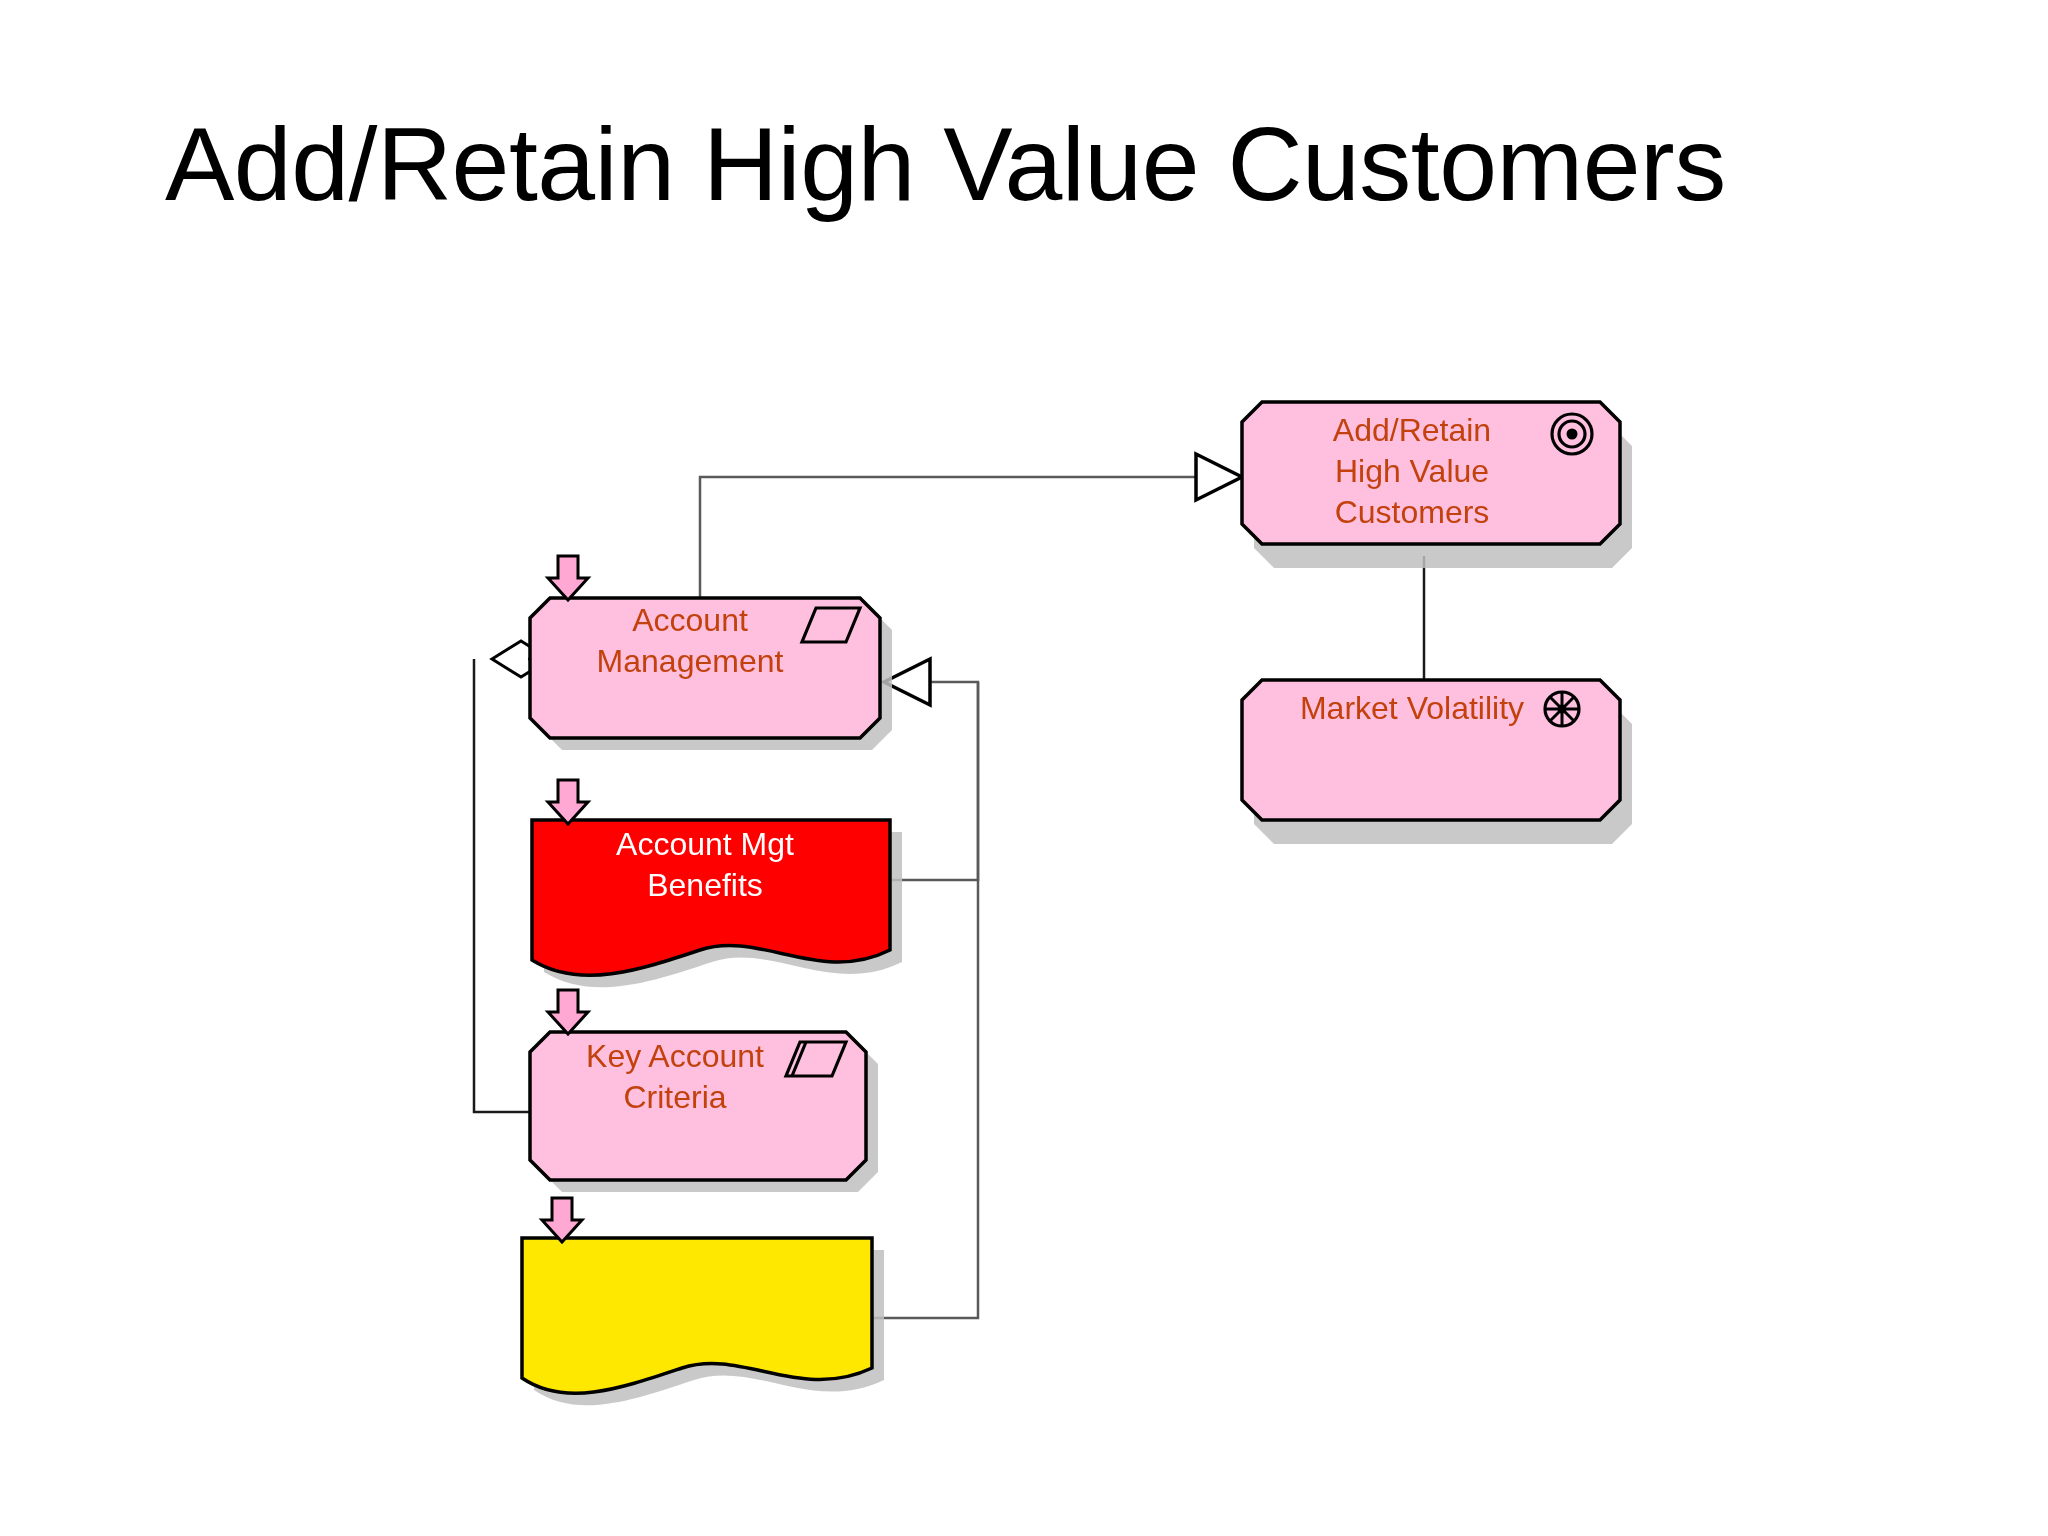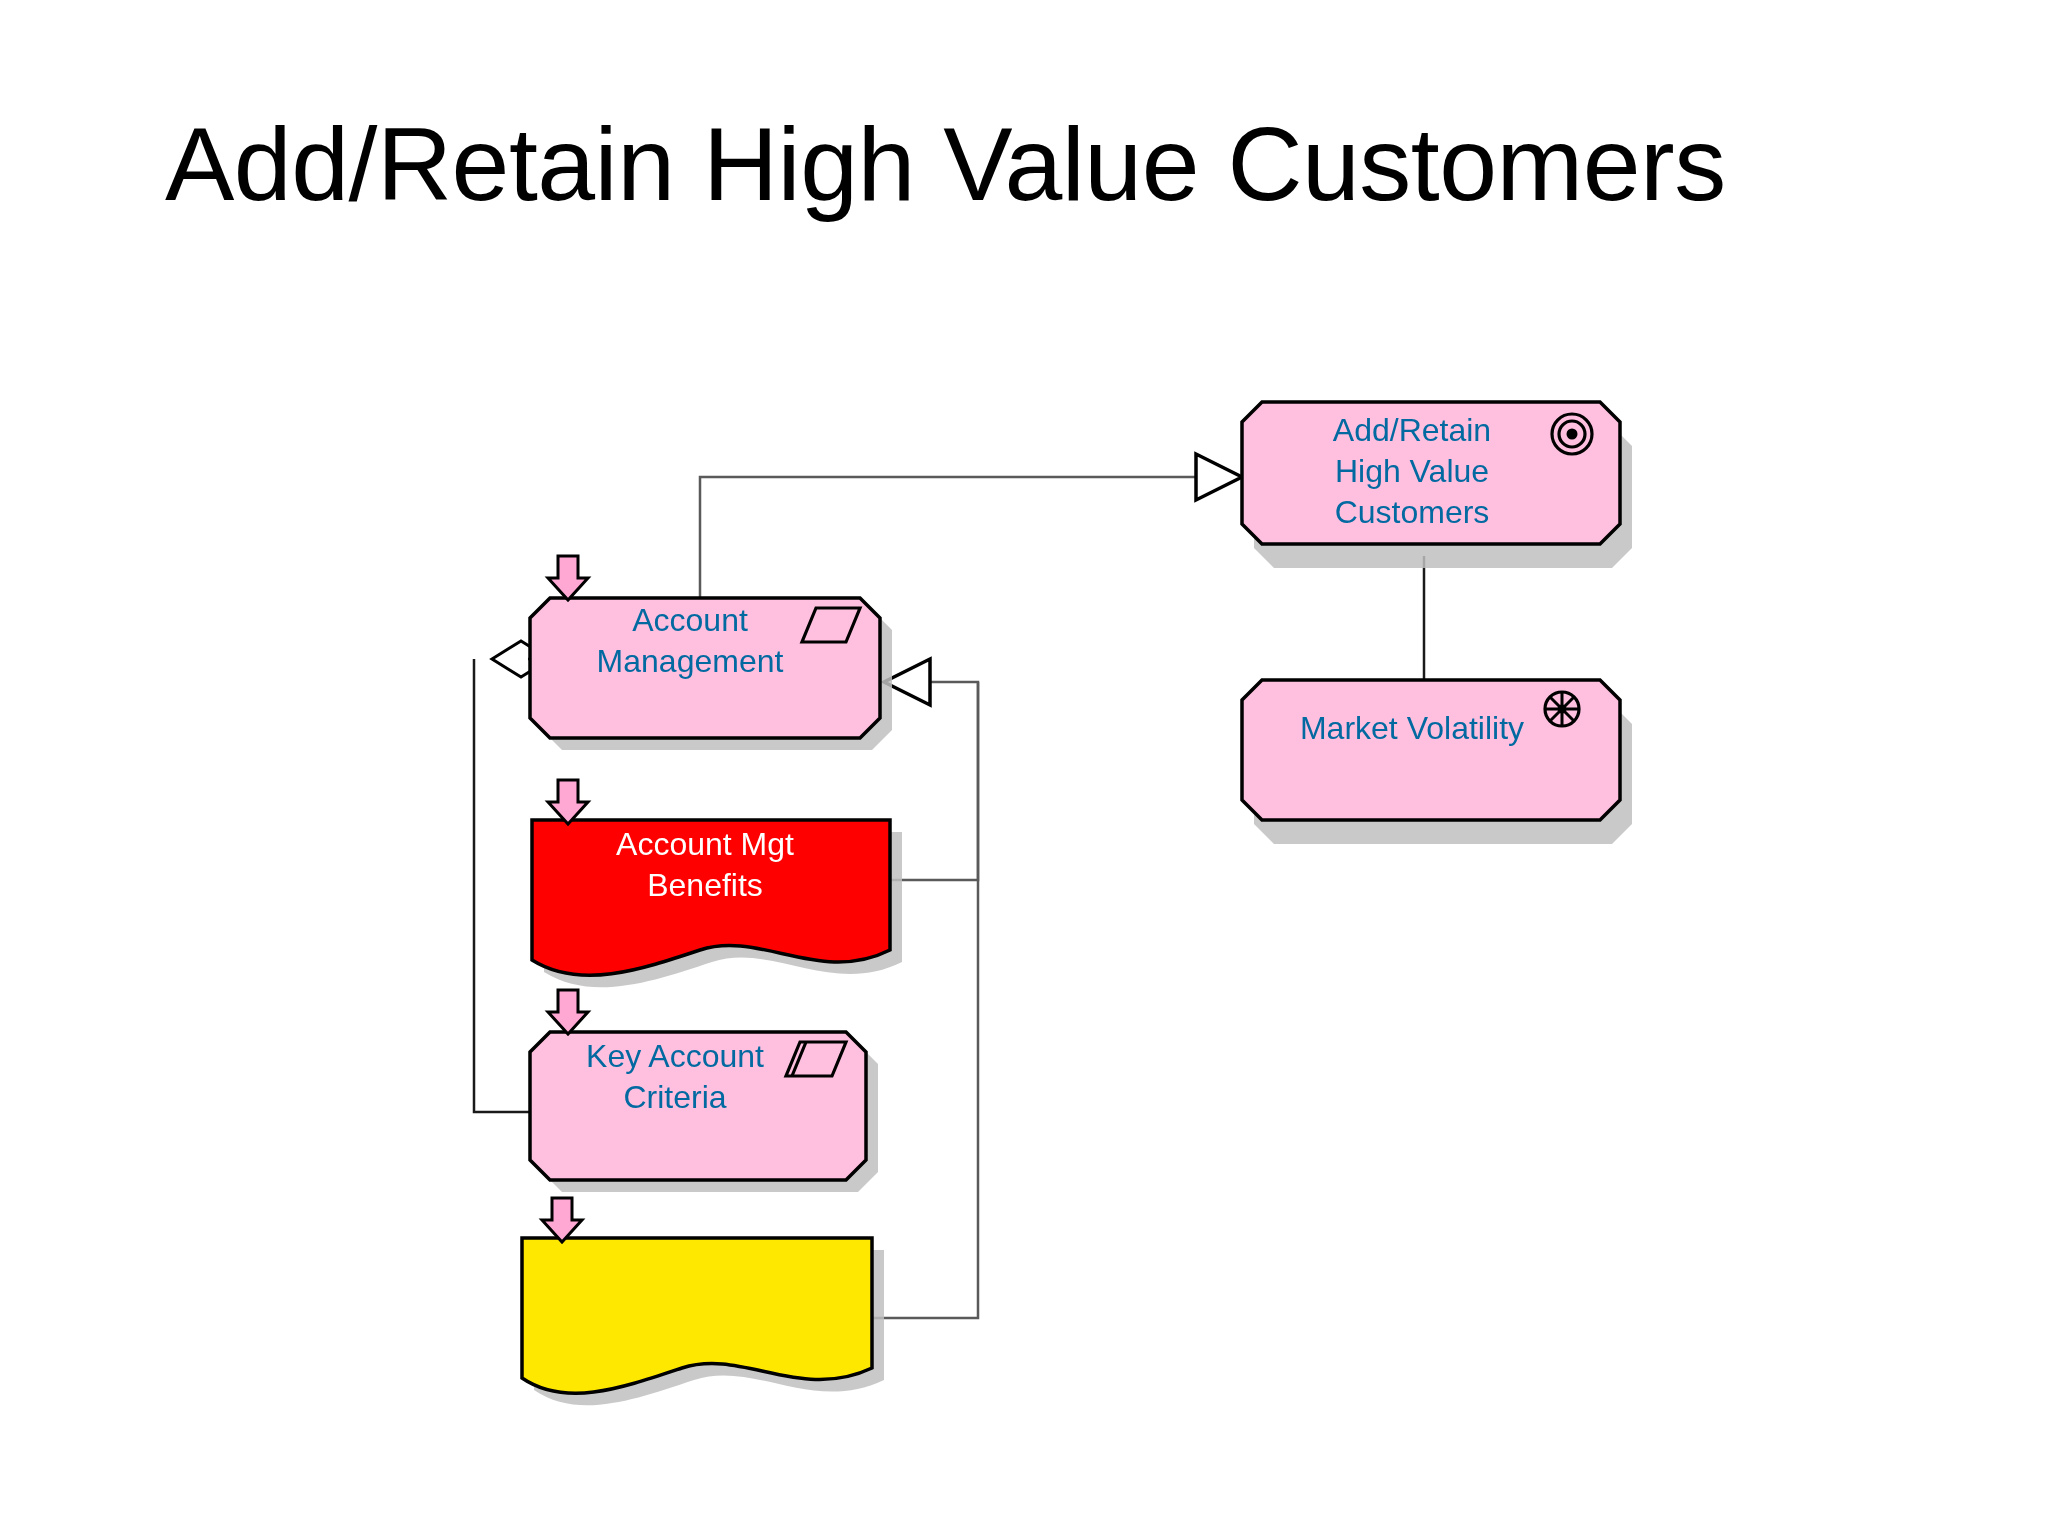--- a/index.html
+++ b/index.html
@@ -35,21 +35,21 @@
   }
   #diagram {
     position: absolute;
     left: 0;
     top: 0;
     width: 2048px;
     height: 1536px;
   }
   .node-label {
     position: absolute;
-    color: #0369a1;
+    color: #c2410c;
     font-family: "Liberation Sans", sans-serif;
     font-size: 32px;
     line-height: 1.28;
     text-align: center;
     white-space: pre-line;
     pointer-events: none;
   }
   .node-label.light { color: #ffffff; }
 </style>
 </head>
@@ -164,21 +164,21 @@
         <polygon points="552,1198 572,1198 572,1220 582,1220 562,1242 542,1220 552,1220" fill="#FFA8D4" stroke="#000000" stroke-width="3"></polygon>
       </g>
     </g>
 
   </svg>
 
   <div class="node-label" style="left:1262px; top:410px; width:300px;">Add/Retain
 High Value
 Customers</div>
 
-  <div class="node-label" style="left:1262px; top:688px; width:300px;margin-top:20px;">Market Volatility</div>
+  <div class="node-label" style="left:1262px; top:688px; width:300px;">Market Volatility</div>
 
   <div class="node-label light" style="left:540px; top:824px; width:330px;">Account Mgt
 Benefits</div>
 
   <div class="node-label" style="left:540px; top:600px; width:300px;">Account
 Management</div>
 
   <div class="node-label" style="left:530px; top:1036px; width:290px;">Key Account
 Criteria</div>
 

